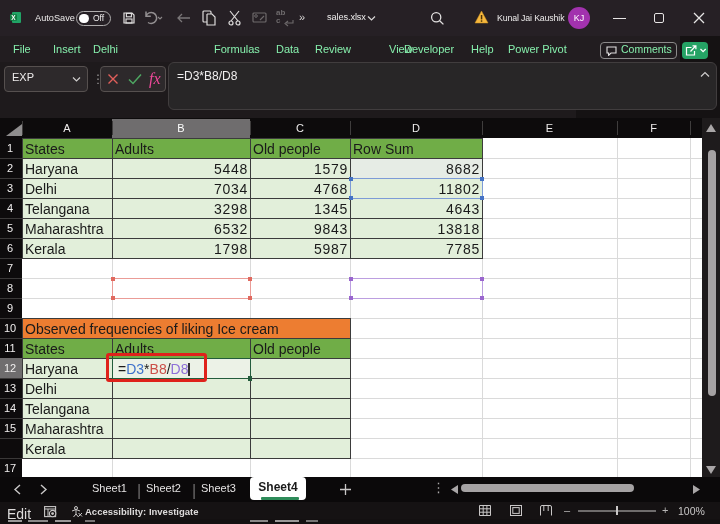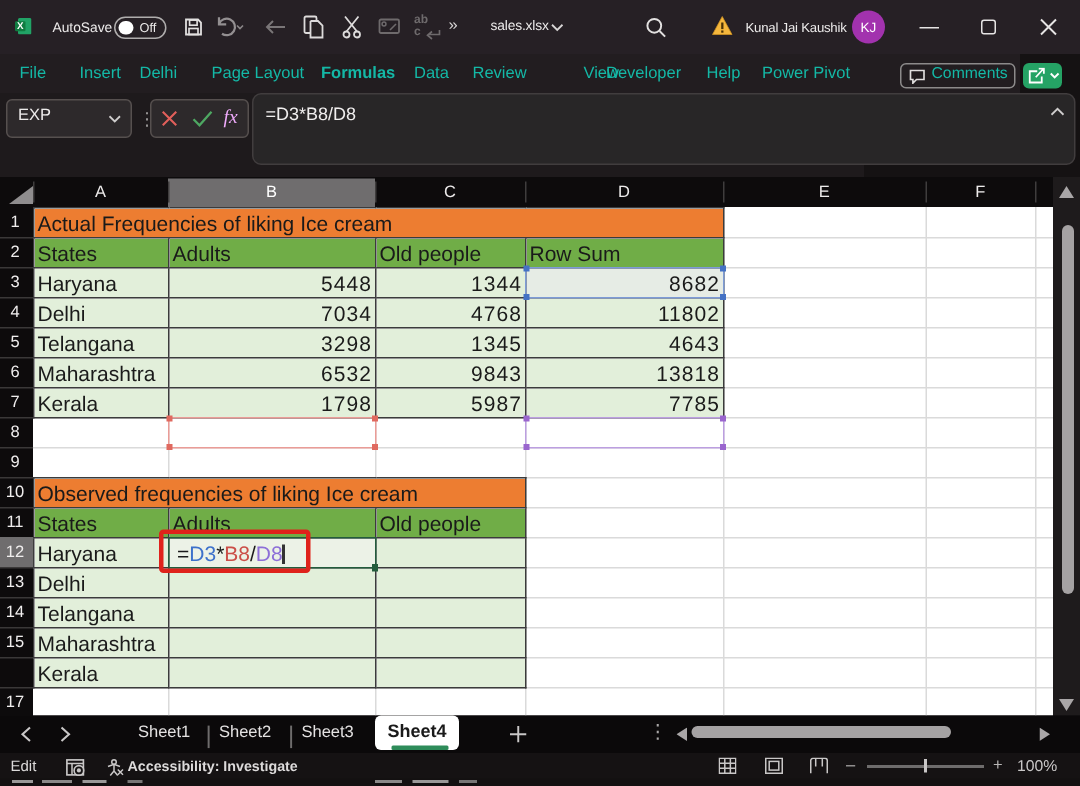--- a/index.html
+++ b/index.html
@@ -1,20 +1,20 @@
 <!DOCTYPE html>
 <html><head><meta charset="utf-8">
 <style>
   * { margin:0; padding:0; box-sizing:border-box; }
   html,body { width:720px; height:524px; overflow:hidden; background:#151213; }
   body { font-family:"Liberation Sans", sans-serif; position:relative; }
   .abs { position:absolute; }
   
   #titlebar { left:0; top:0; width:720px; height:36px; background:#262025; color:#ECEAEA; }
-  #menubar  { left:0; top:36px; width:680px; height:26px; background:#221D20; color:#14b8a6; }
+  #menubar  { left:0; top:36px; width:680px; height:26px; background:#221D20; color:#86efac; }
   #fbar     { left:0; top:62px; width:576px; height:56px; background:#1E1A1C; }
   .mitem { position:absolute; top:0; height:26px; line-height:26px; font-size:11px; }
   
   #colheads { left:0; top:118px; width:702px; height:20px; background:#0D0B0C; }
   .chl { position:absolute; top:0; height:20px; line-height:21px; text-align:center; color:#EDEBEB; font-size:11px; }
   .chdiv { position:absolute; top:3px; height:14px; width:1px; background:#3F3D3D; }
   #rowheads { left:0; top:138px; width:22px; height:339px; background:#0D0B0C; }
   .rhl { position:absolute; left:0; width:22px; height:20px; line-height:20px; text-align:center; padding-right:2px; color:#F0EEEE; font-size:11px; }
   .rhdiv { position:absolute; left:0px; width:22px; height:1px; background:#3A3838; }
   #gridbg { left:22px; top:138px; width:680px; height:339px; background:#fff; }
@@ -97,22 +97,21 @@
   <span class="abs" style="left:654px;top:13px;width:10px;height:10px;border:1.4px solid #E6E4E4;border-radius:2px;"></span>
   <svg class="abs" style="left:693px;top:12px" width="12" height="12" viewBox="0 0 12 12">
     <path d="M1 1 L11 11 M11 1 L1 11" stroke="#E6E4E4" stroke-width="1.3"></path>
   </svg>
 </div>
 
 <div class="abs" id="menubar">
   <span class="mitem" style="left:13px;">File</span>
   <span class="mitem" style="left:53px;">Insert</span>
   <span class="mitem" style="left:93px;">Delhi</span>
-  <span class="mitem" style="left:141px;">Page Layout</span>
-  <span class="mitem" style="left:214px;font-weight:bold;">Formulas</span>
+  <span class="mitem" style="left:214px;">Formulas</span>
   <span class="mitem" style="left:276px;">Data</span>
   <span class="mitem" style="left:315px;">Review</span>
   <span class="mitem" style="left:366px;margin-left:23px;">View</span>
   <span class="mitem" style="left:404px;text-align:right;">Developer</span>
   <span class="mitem" style="left:471px;">Help</span>
   <span class="mitem" style="left:508px;">Power Pivot</span>
   <span class="abs" style="left:600px;top:6px;width:77px;height:17px;border:1px solid #8C8A8A;border-radius:4px;"></span>
   <svg class="abs" style="left:606px;top:10px" width="11" height="10" viewBox="0 0 11 10">
     <path d="M1 1 h9 v6 h-5 l-2.4 2.4 V7 H1 Z" fill="none" stroke="#E2E0E0" stroke-width="1.1"></path>
   </svg>
@@ -132,21 +131,21 @@
     <path d="M1 1.5 l3.5 3.5 L8 1.5" fill="none" stroke="#CFCDCD" stroke-width="1.2"></path>
   </svg>
   <span class="abs" style="left:92px;top:11px;color:#9C9A9A;font-size:12px;line-height:13px;">⋮</span>
   <span class="abs" style="left:100px;top:4px;width:66px;height:26px;background:#2D292B;border:1px solid #56504F;border-radius:4px;"></span>
   <svg class="abs" style="left:107px;top:11px" width="12" height="12" viewBox="0 0 12 12">
     <path d="M1.5 1.5 L10.5 10.5 M10.5 1.5 L1.5 10.5" stroke="#E25F5B" stroke-width="1.4"></path>
   </svg>
   <svg class="abs" style="left:128px;top:11px" width="14" height="12" viewBox="0 0 14 12">
     <path d="M1 6.5 L5 10.5 L13 1.5" fill="none" stroke="#4EA762" stroke-width="1.5"></path>
   </svg>
-  <span class="abs" style="left:149px;top:8px;font-size:13px;font-style:italic;color:#f0abfc;font-family:'Liberation Serif',serif;">fx</span>
+  <span class="abs" style="left:149px;top:8px;font-size:16px;font-style:italic;color:#ec4899;font-family:'Liberation Serif',serif;">fx</span>
   <span class="abs" style="left:168px;top:0px;width:549px;height:48px;background:#282627;border:1px solid #413D3E;border-radius:6px;"></span>
   <span class="abs" style="left:177px;top:7px;font-size:12px;color:#F0EEEE;">=D3*B8/D8</span>
   <svg class="abs" style="left:700px;top:9px" width="10" height="7" viewBox="0 0 10 7">
     <path d="M1 5.5 L5 1.5 L9 5.5" fill="none" stroke="#CFCDCD" stroke-width="1.2"></path>
   </svg>
 </div>
 
 <div class="abs" id="colheads">
   <span class="abs" style="left:112px;top:1px;width:138px;height:19px;background:#6F6D6E;"></span>
   <span class="chl" style="left:22px;width:90px;">A</span>
@@ -229,33 +228,30 @@
   </div>
 
 <table class="abs" style="left:22px;top:138px;width:461px;">
   <colgroup>
       <col style="width:90px">
       <col style="width:138px">
       <col style="width:100px">
       <col style="width:132px">
     </colgroup>
   <tbody>
-      <tr>
-        <td colspan="4" class="orange">Actual Frequencies of liking Ice cream</td>
-      </tr>
   <tr>
         <td class="green">States</td>
         <td class="green">Adults</td>
         <td class="green">Old people</td>
         <td class="green">Row Sum</td>
       </tr>
   <tr>
         <td class="lg">Haryana</td>
         <td class="lg num">5448</td>
-        <td class="lg num">1344</td>
+        <td class="lg num">1579</td>
         <td class="num" style="background:#E6ECE5;">8682</td>
       </tr>
   <tr>
         <td class="lg">Delhi</td>
         <td class="lg num">7034</td>
         <td class="lg num">4768</td>
         <td class="lg num">11802</td>
       </tr>
   <tr>
         <td class="lg">Telangana</td>
@@ -380,21 +376,21 @@
   <svg class="abs" style="left:451px;top:8px" width="7" height="9" viewBox="0 0 7 9">
       <path d="M7 0 L0 4.5 L7 9 Z" fill="#A9A6A7"></path>
     </svg>
   <span class="abs" style="left:461px;top:7px;width:173px;height:8px;background:#A5A2A3;border-radius:4px;"></span>
   <svg class="abs" style="left:693px;top:8px" width="7" height="9" viewBox="0 0 7 9">
       <path d="M0 0 L7 4.5 L0 9 Z" fill="#A9A6A7"></path>
     </svg>
 </div>
 
 <div class="abs" id="statusbar">
-  <span class="abs" style="left:7px;top:4px;font-size:10px;text-align:right;">Edit</span>
+  <span class="abs" style="left:7px;top:4px;font-size:14px;text-align:right;">Edit</span>
   <svg class="abs" style="left:44px;top:3.5px" width="13" height="12" viewBox="0 0 13 12">
     <rect x="0.6" y="0.6" width="11" height="10" fill="none" stroke="#C9C7C7" stroke-width="1.1"></rect>
     <path d="M0.6 3 H11.6 M4 3 V10.6" stroke="#C9C7C7" stroke-width="1"></path>
     <circle cx="8.6" cy="7.6" r="3.2" fill="#151213" stroke="#C9C7C7" stroke-width="1.1"></circle>
     <circle cx="8.6" cy="7.6" r="1.4" fill="#C9C7C7"></circle>
   </svg>
   <svg class="abs" style="left:70px;top:3.5px" width="13" height="12" viewBox="0 0 13 12">
     <circle cx="6" cy="2" r="1.5" fill="none" stroke="#C9C7C7" stroke-width="1"></circle>
     <path d="M2 5 l4-1.5 4 1.5 M6 3.5 V8 M6 8 L3.5 11 M6 8 l2.5 3" fill="none" stroke="#C9C7C7" stroke-width="1"></path>
     <path d="M8.5 7 l3.5 3.5 M12 7 L8.5 10.5" stroke="#C9C7C7" stroke-width="1"></path>

